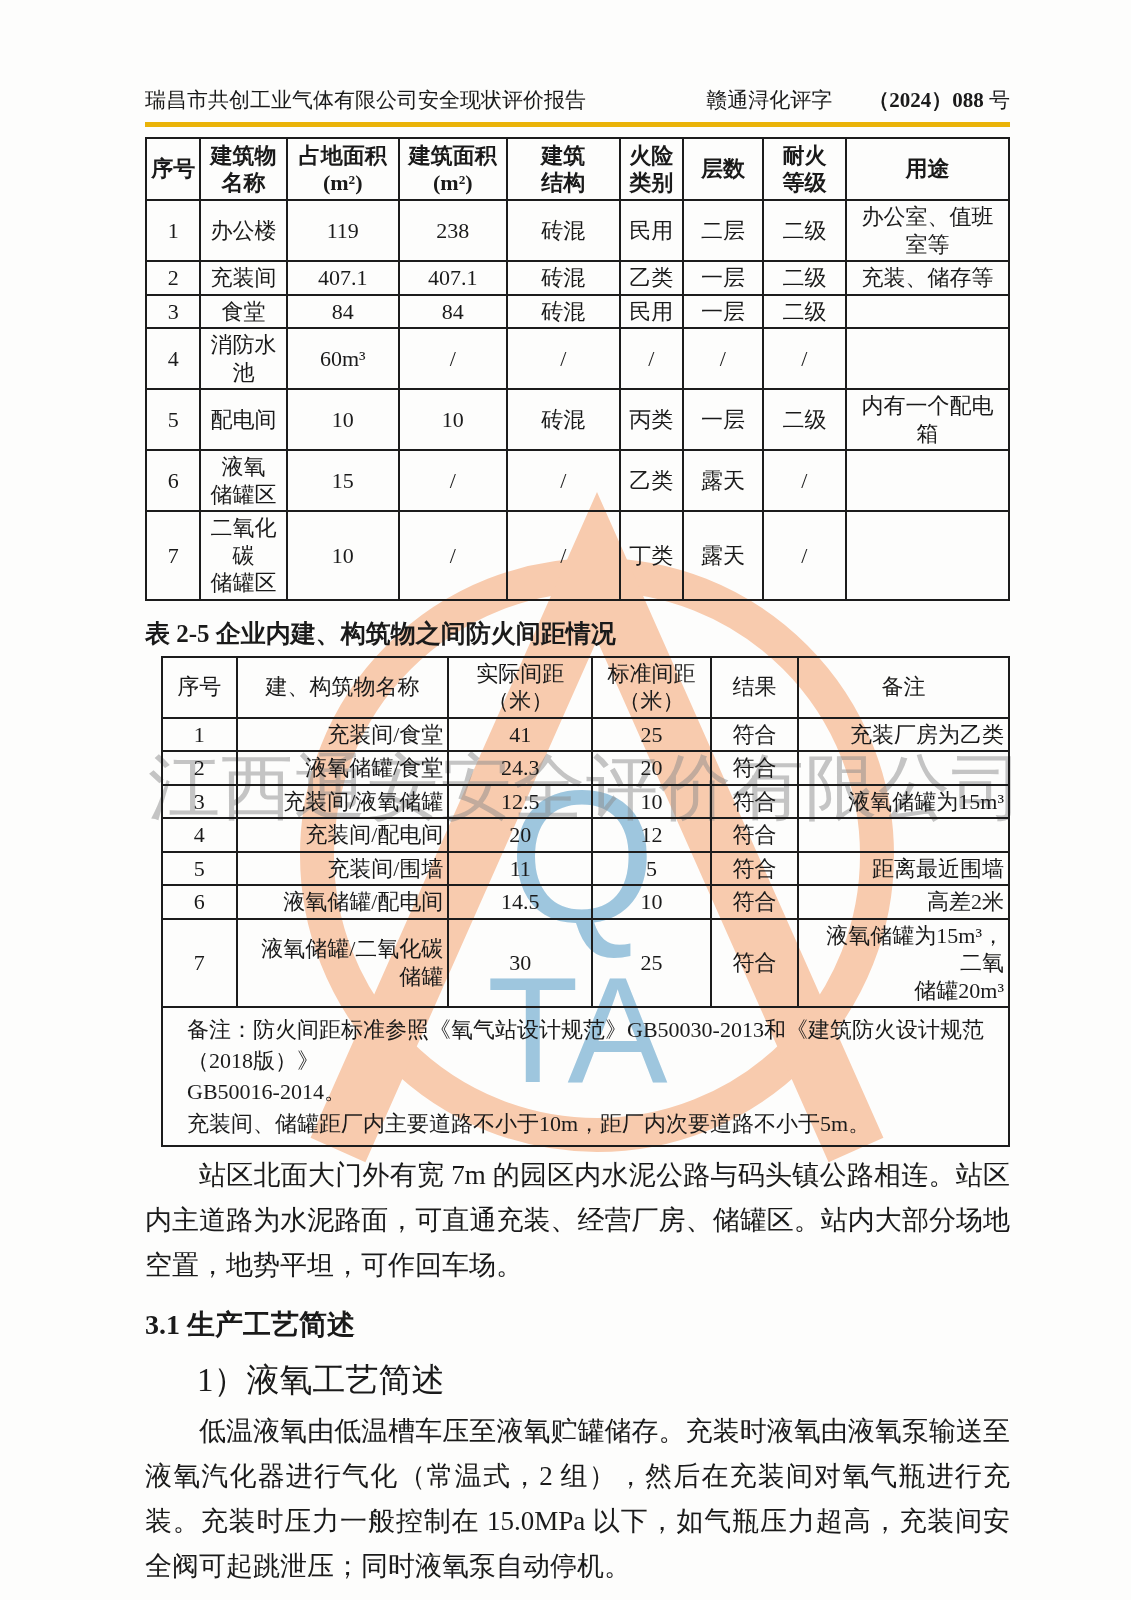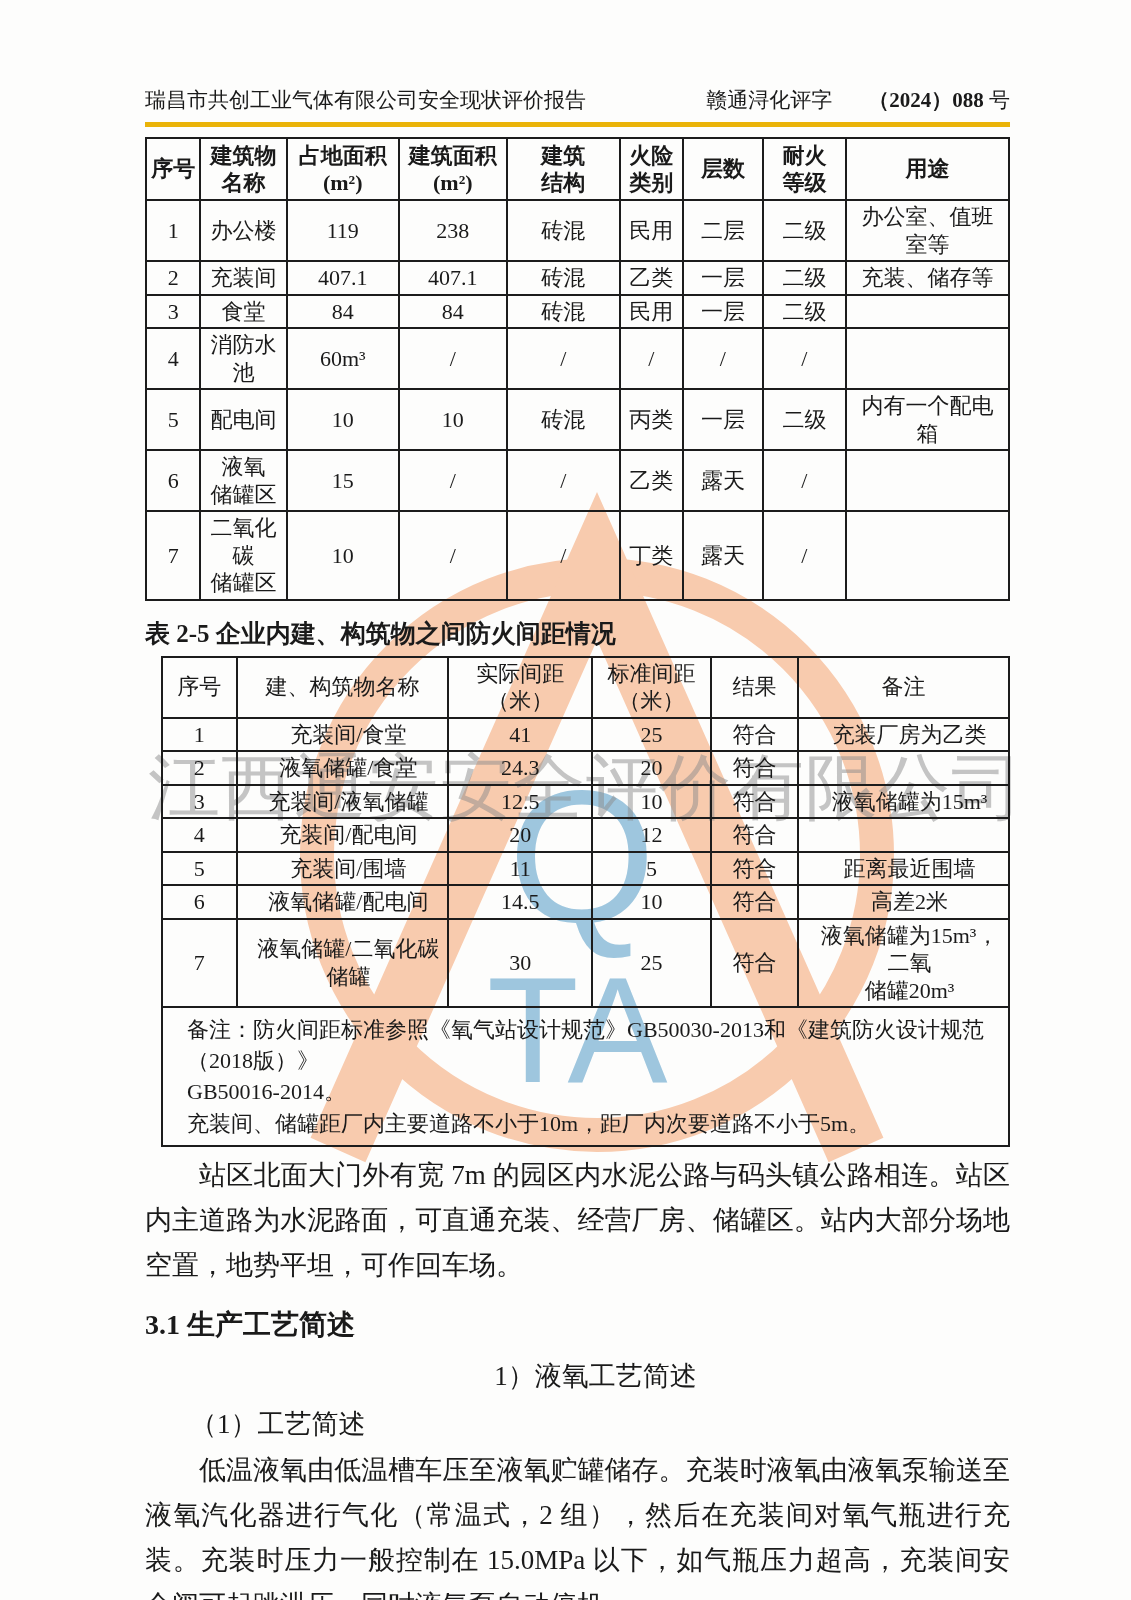--- a/index.html
+++ b/index.html
@@ -29,29 +29,29 @@
   td,th{border:2px solid #1c1c1c;text-align:center;vertical-align:middle;
         padding:2px 4px;white-space:pre-line;overflow:hidden;}
   th{font-weight:700;}
   .t1{margin-top:10px;}
   .t1 tr.hd{height:62px;}
   .t1 tr.r1{height:30px;} .t1 tr.r2{height:60px;} .t1 tr.r3{height:56px;}
   .t2{margin-top:6px;width:calc(100% - 16px);margin-left:16px;}
   .t2 th{font-weight:400;}
   .t2 tr.hd{height:52px;}
   .t2 tr.r1{height:30px;} .t2 tr.r2{height:62px;}
-  .t2 td.lft{text-align:center;padding-left:16px;}
+  .t2 td.lft{text-align:right;padding-left:16px;}
   .t2 td.note{
     height:76px;text-align:left;padding:6px 24px;font-size:22px;line-height:1.42;
   }
   .tbl-title{margin-top:16px;text-align:left;font-weight:700;font-size:25px;}
   .h-sub{font-size:27px;margin:34px 0 0 12px;}
   .para{font-size:27px;line-height:45px;text-align:justify;text-indent:2em;margin:6px 0 0 0;}
   .h-24{font-size:28px;font-weight:700;margin:18px 0 0 0;}
-  .item-a{font-size:27px;margin:14px 0 0 36px;text-align:center;}
+  .item-a{font-size:33px;margin:14px 0 0 52px;}
   .item-b{font-size:27px;margin:12px 0 0 45px;}
 </style>
 </head>
 <body>
 
 <div class="wm-layer">
   <svg width="1131" height="1600" viewBox="0 0 1131 1600">
     <circle cx="597" cy="855" r="280" fill="none" stroke="#f8cbae" stroke-width="34"></circle>
     <polyline points="338,1150 597,566 856,1150" fill="none" stroke="#f8cbae" stroke-width="60" stroke-linejoin="miter"></polyline>
     <text x="508" y="922" font-size="190" fill="#9ec6de" font-family="Liberation Sans, DejaVu Sans, sans-serif">Q</text>
@@ -264,16 +264,15 @@
 GB50016-2014。
 充装间、储罐距厂内主要道路不小于10m，距厂内次要道路不小于5m。</td>
     </tr>
   </tbody>
     </table>
 
   <p class="para">站区北面大门外有宽 7m 的园区内水泥公路与码头镇公路相连。站区内主道路为水泥路面，可直通充装、经营厂房、储罐区。站内大部分场地空置，地势平坦，可作回车场。</p>
 
   <div class="h-24">3.1 生产工艺简述</div>
   <div class="item-a">1）液氧工艺简述</div>
-  <div class="item-b">（1）工艺简述</div>
   <p class="para">低温液氧由低温槽车压至液氧贮罐储存。充装时液氧由液氧泵输送至液氧汽化器进行气化（常温式，2 组），然后在充装间对氧气瓶进行充装。充装时压力一般控制在 15.0MPa 以下，如气瓶压力超高，充装间安全阀可起跳泄压；同时液氧泵自动停机。</p>
 
 </div>
 
 </body></html>

